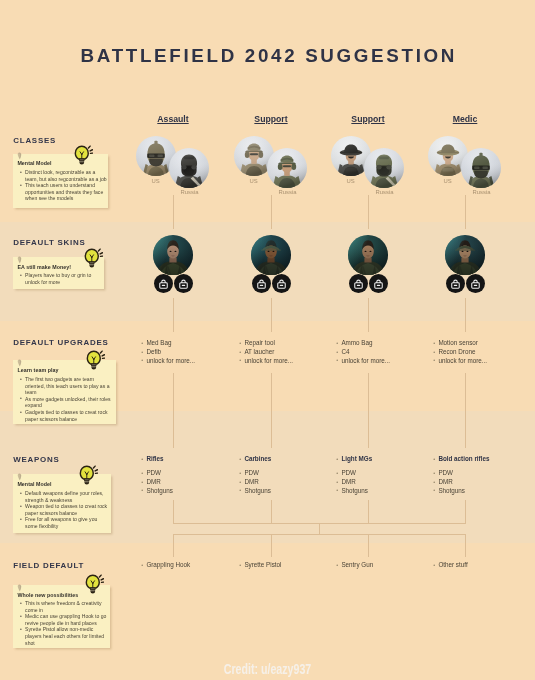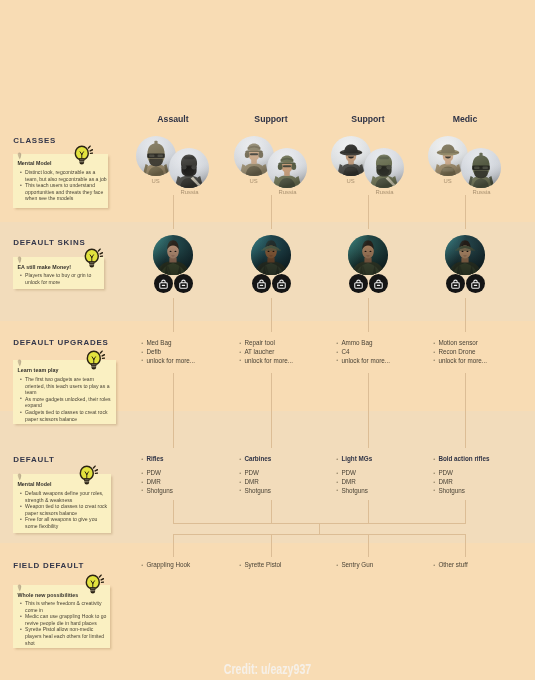--- a/index.html
+++ b/index.html
@@ -7,21 +7,21 @@
   body{width:535px;height:680px;overflow:hidden;background:#f8dcb4;
        font-family:"Liberation Sans",sans-serif;color:#2f3346;}
   .page{position:relative;width:535px;height:680px;background:#f8dcb4;overflow:hidden;}
 
   .band{position:absolute;left:0;width:535px;background:#f2dcbb;}
 
   .title{position:absolute;left:0;top:45px;width:535px;text-align:center;
     font-size:18.8px;font-weight:bold;letter-spacing:2.67px;text-indent:2.67px;color:#2f3346;}
 
   .colhead{position:absolute;top:113.5px;font-size:8.7px;font-weight:bold;
-    color:#2f3346;text-align:center;width:140px;margin-left:-70px;}
+    color:#2f3346;text-align:center;width:140px;margin-left:-70px;text-decoration:underline;}
 
   .vline{position:absolute;width:1px;background:#dcbd95;}
   .hline{position:absolute;height:1px;background:#dcbd95;}
 
   .sec-label{position:absolute;left:13.3px;font-size:7.95px;font-weight:bold;
     letter-spacing:0.75px;color:#33364a;white-space:nowrap;line-height:8px;}
 
   .note{position:absolute;background:#faf0c2;
         box-shadow:1.6px 1.8px 2.2px rgba(140,105,55,.30);
         box-sizing:border-box;}
@@ -52,30 +52,31 @@
     transform:scaleX(.695);opacity:.95;}
 </style>
 </head>
 <body>
 
 <div class="page">
 
   <div class="band" style="top:222px;height:99px;"></div>
   <div class="band" style="top:411px;height:132px;"></div>
 
+  <div class="title">BATTLEFIELD 2042 SUGGESTION</div>
 
   <div class="colhead" style="left:173px;">Assault</div>
   <div class="colhead" style="left:271px;">Support</div>
   <div class="colhead" style="left:368px;">Support</div>
   <div class="colhead" style="left:465px;">Medic</div>
 
   <div class="sec-label" style="top:137px;">CLASSES</div>
   <div class="sec-label" style="top:239px;">DEFAULT SKINS</div>
   <div class="sec-label" style="top:338.5px;">DEFAULT UPGRADES</div>
-  <div class="sec-label" style="top:455.5px;">DEFAULT</div>
+  <div class="sec-label" style="top:455.5px;">WEAPONS</div>
   <div class="sec-label" style="top:561.5px;">FIELD DEFAULT</div>
 
   <div id="dyn">
       <div class="note" style="left:13px;top:153.5px;width:95px;height:54.5px;">
         <div class="note-title" style="left:4.4px;top:6.9px;">Mental Model</div>
         <div class="note-ul" style="left:6.3px;top:15.6px;width:89px;">
           <div class="note-li">Distinct look, regconizable as a team, but also regconizable as a job</div>
           <div class="note-li">This teach users to understand opportunities and threats they face when see the models</div>
         </div>
       </div>

